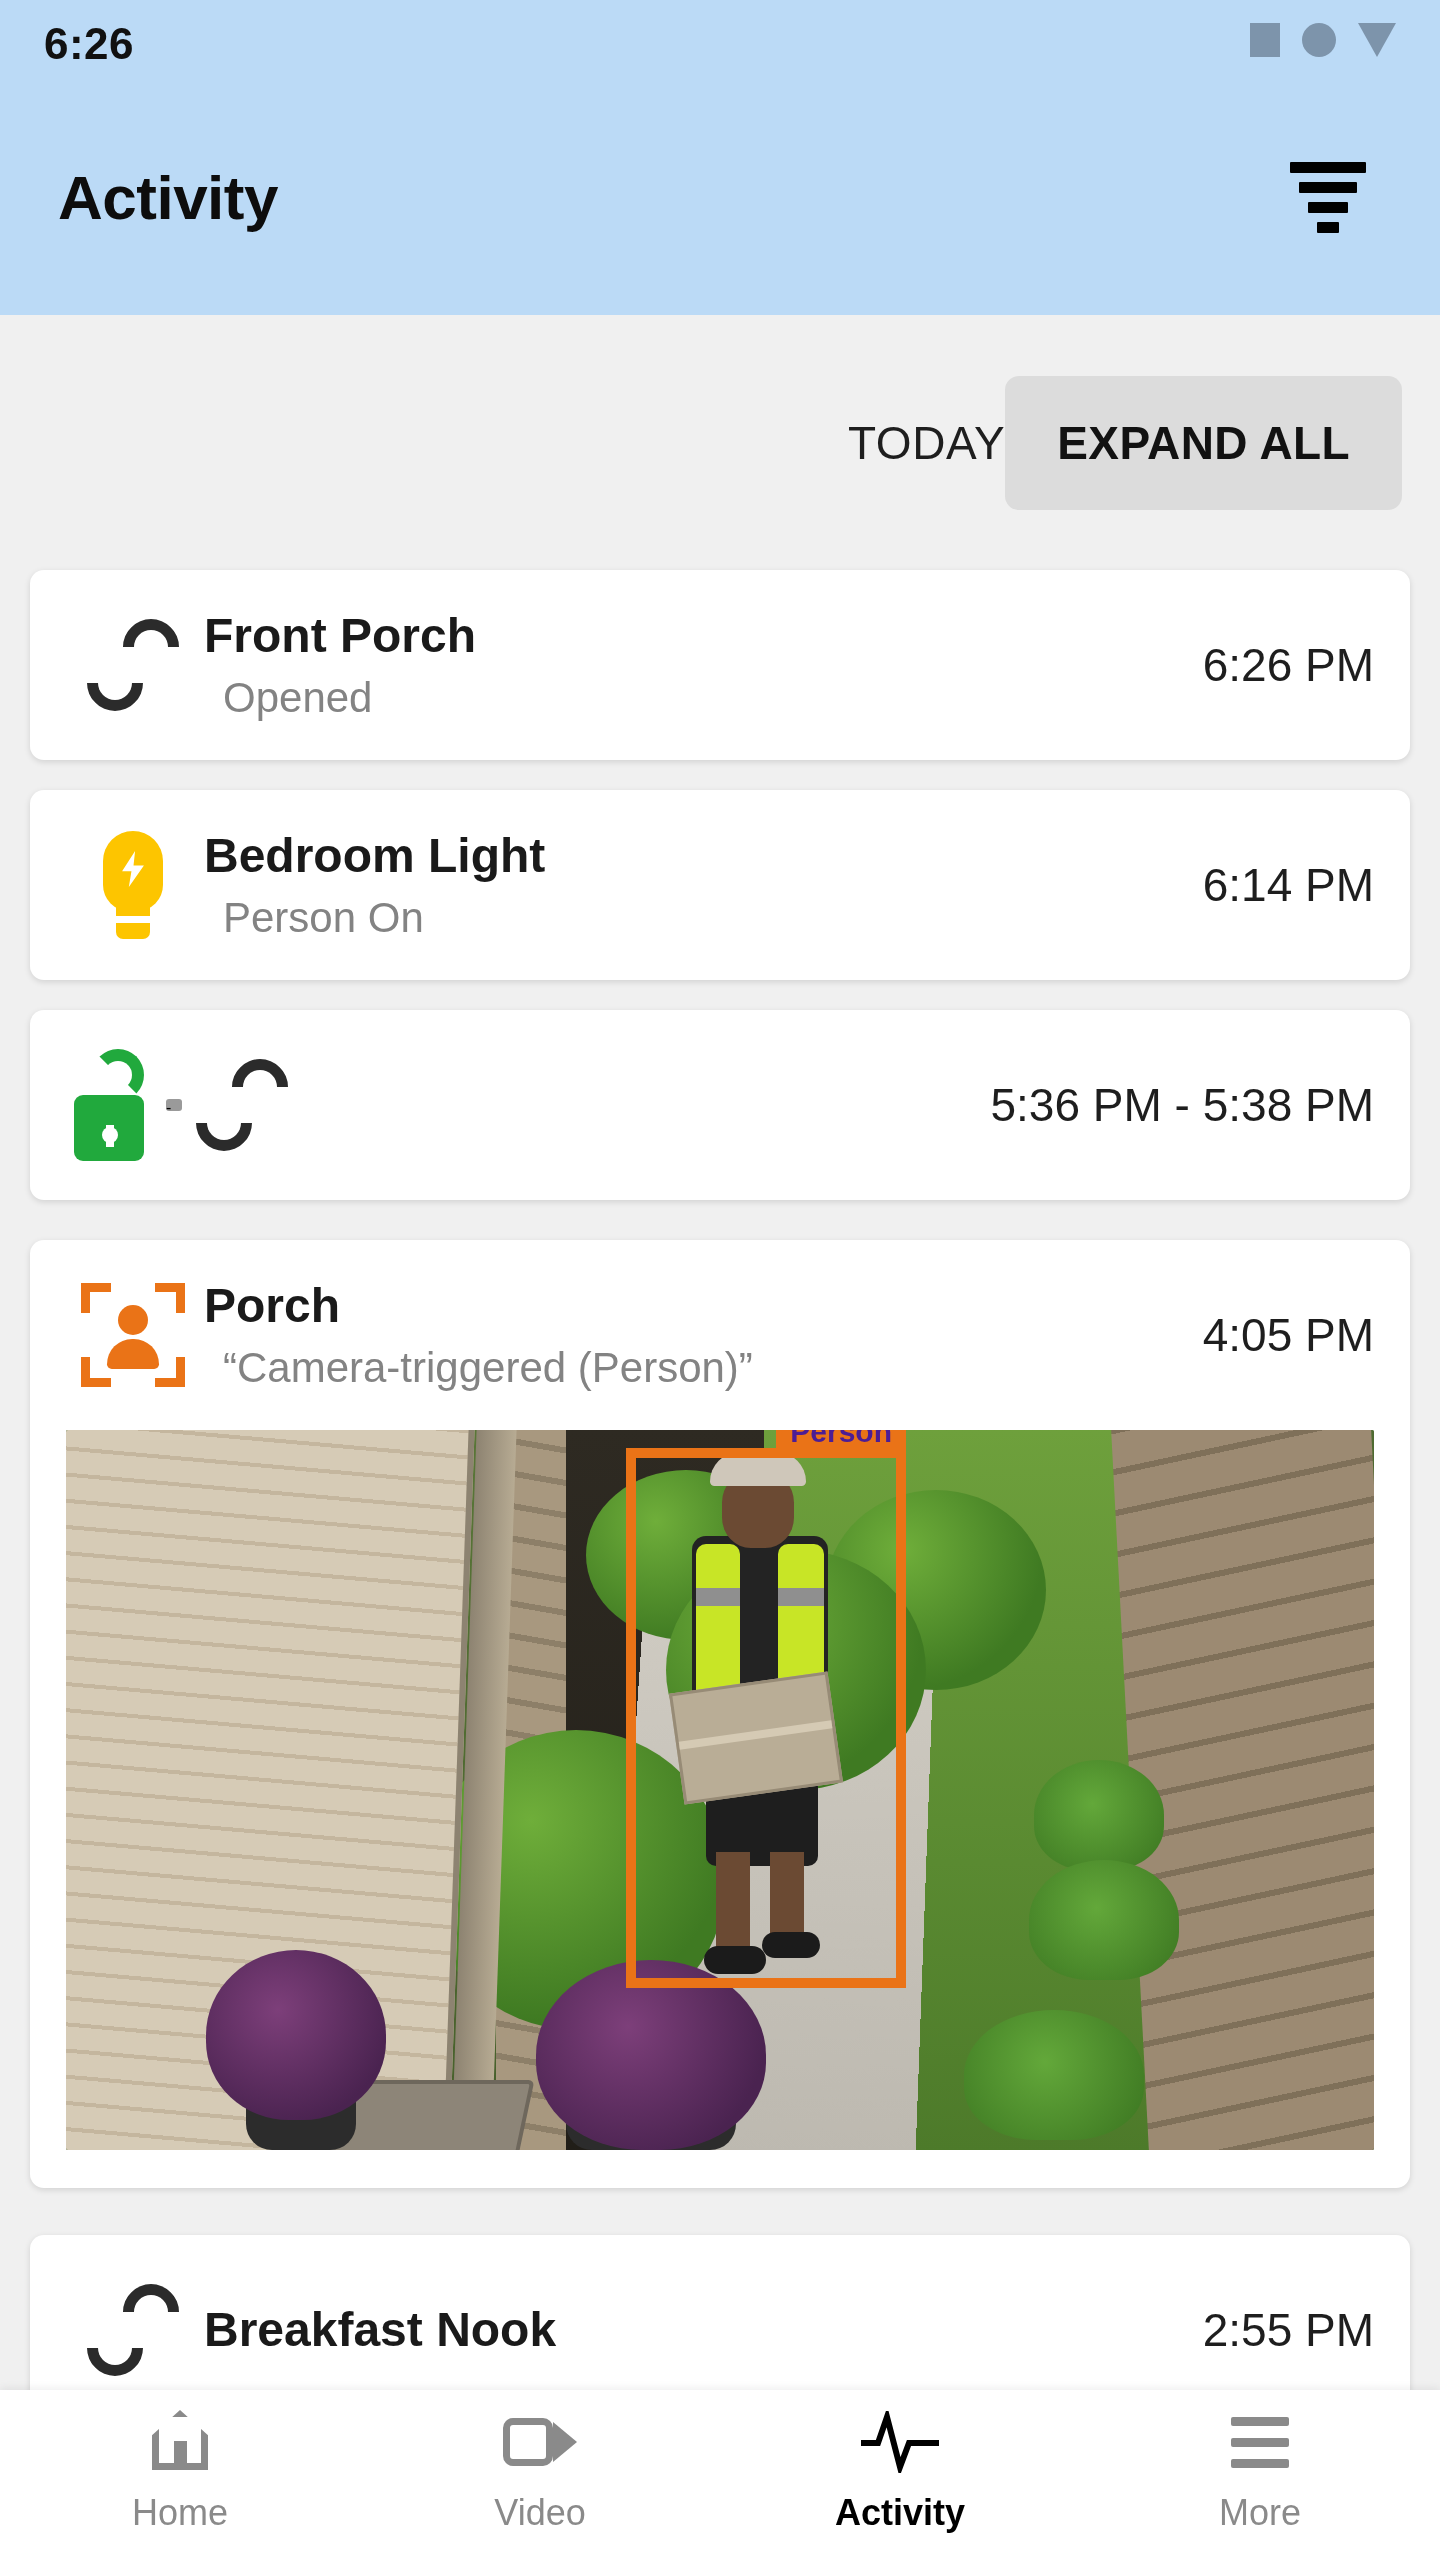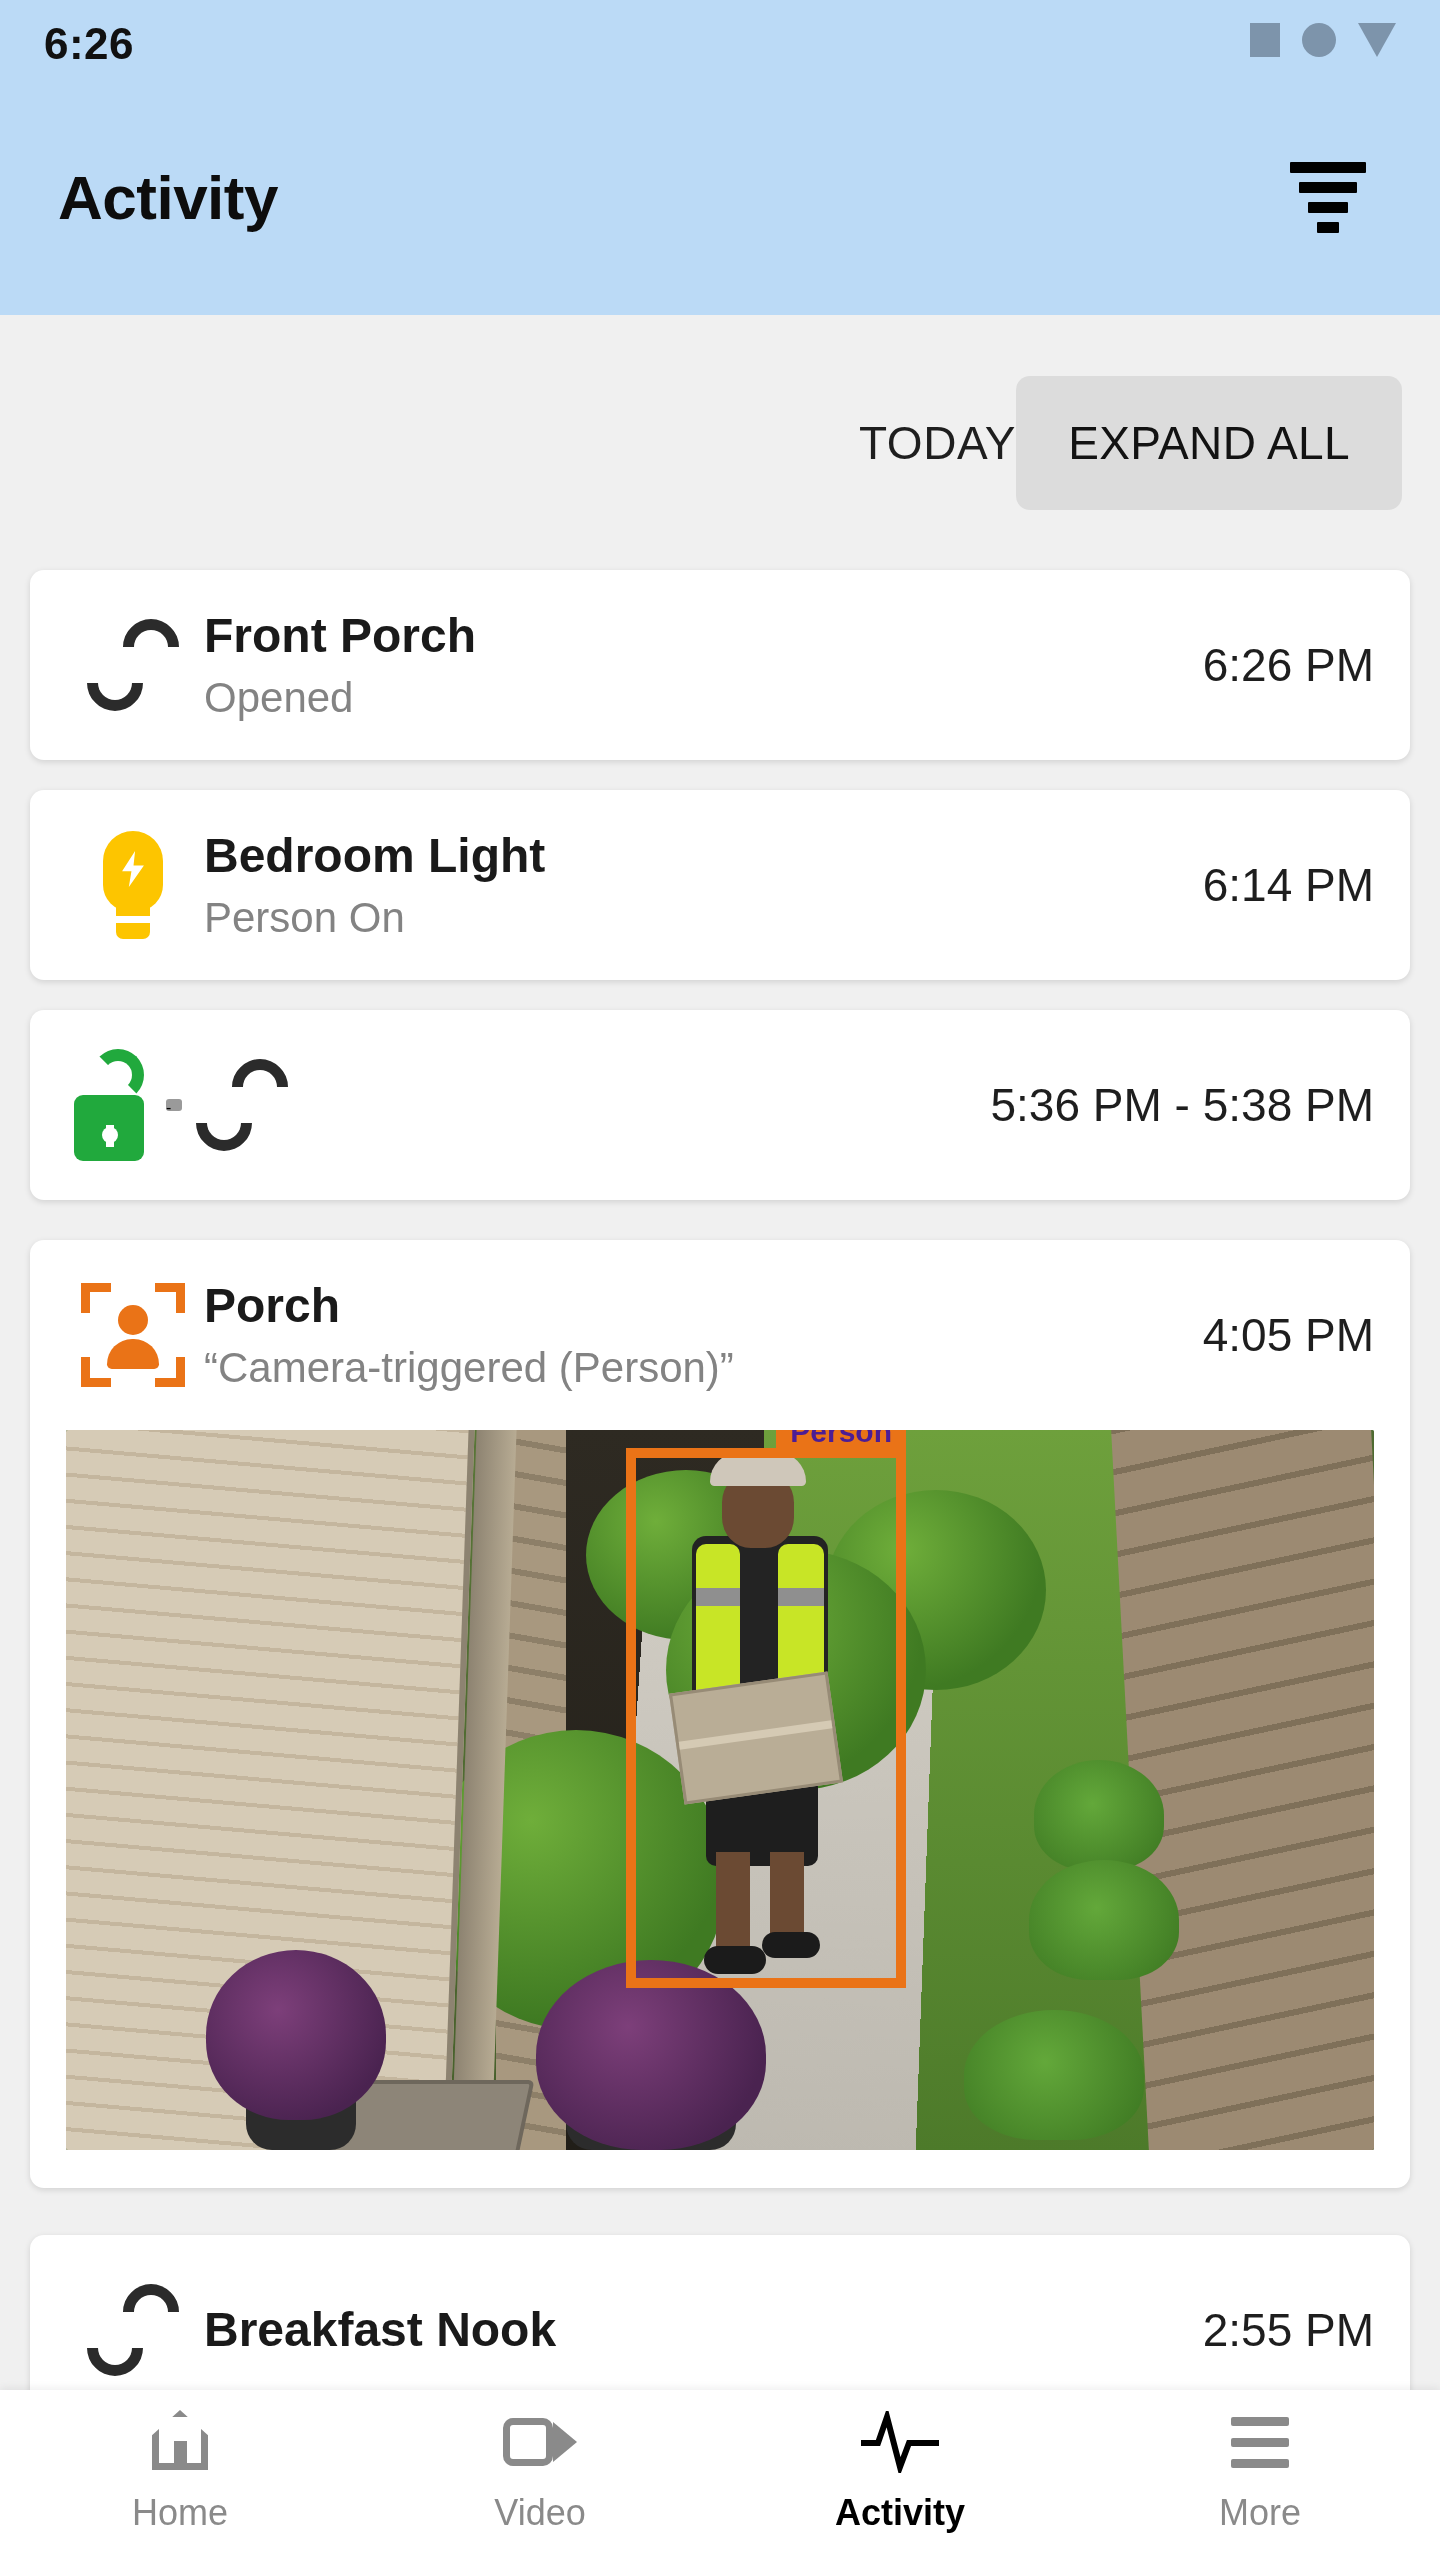--- a/index.html
+++ b/index.html
@@ -42,35 +42,35 @@
   
   .section-row {
     position: absolute; top: 315px; left: 0; width: 1440px; height: 255px;
     display: flex; align-items: center; justify-content: flex-end;
     padding: 0 38px 0 62px;
   }
   .section-label { font-size: 46px; color: #1e1e1e; letter-spacing: 0.6px; }
   .expand-btn {
     background: #dcdcdc; border: none; border-radius: 14px;
     padding: 40px 52px; font-size: 46px; color: #121212;
-    font-family: "Liberation Sans", sans-serif; letter-spacing: 0.4px;
+    font-family: "Liberation Sans", sans-serif; letter-spacing: 0.4px; font-weight: bold;
   }
 
   
   .list { position: absolute; top: 570px; left: 0; width: 1440px; height: 1880px; }
   .card {
     position: absolute; left: 30px; width: 1380px;
     background: #ffffff; border-radius: 14px;
     box-shadow: 0 2px 6px rgba(0,0,0,0.13);
   }
   .card-row { display: flex; align-items: center; height: 190px; padding: 0 36px 0 44px; }
   .card-icon { width: 118px; flex: 0 0 118px; display: flex; align-items: center; justify-content: center; }
   .card-text { flex: 1 1 auto; padding-left: 12px; }
   .card-title { font-size: 48px; font-weight: bold; color: #1a1a1a; line-height: 1.12; }
-  .card-sub { font-size: 42px; color: #838383; margin-top: 12px; line-height: 1.1; }
+  .card-sub { font-size: 42px; color: #838383; margin-top: 12px; line-height: 1.1; margin-left: 19px; }
   .card-time { font-size: 46px; color: #1e1e1e; white-space: nowrap; padding-left: 20px; }
 
   
   .contact-icon { position: relative; width: 92px; height: 92px; }
   .contact-icon span {
     position: absolute; width: 56px; height: 56px;
     border: 11px solid #2b2b2b; border-radius: 50%;
   }
   .contact-icon span.a { top: 0; right: 0; border-left-color: transparent; border-bottom-color: transparent; transform: rotate(-45deg); }
   .contact-icon span.b { bottom: 0; left: 0; border-right-color: transparent; border-top-color: transparent; transform: rotate(-45deg); }

